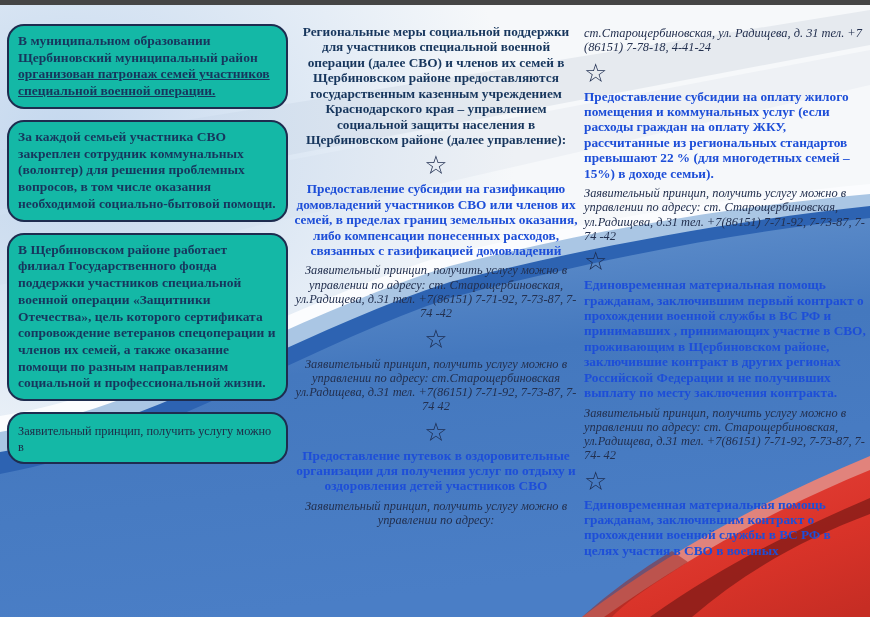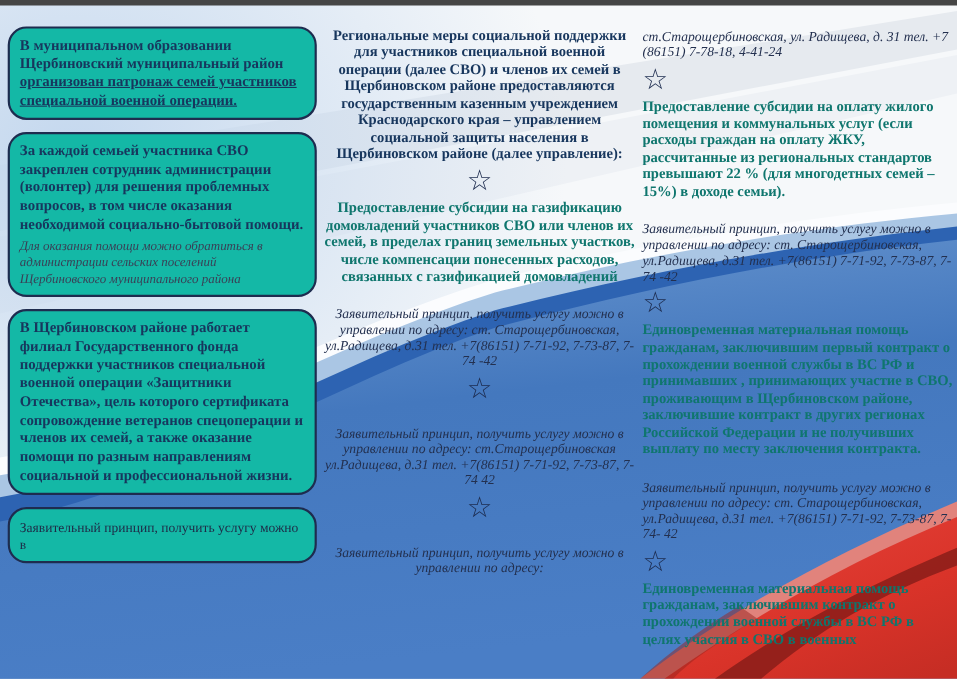--- a/index.html
+++ b/index.html
@@ -15,22 +15,22 @@
   .panel{background:#14b8a6;border:2px solid #1e2c4f;border-radius:17px;padding:7px 9px;text-align:left;}
   .panel-title{font-weight:bold;color:#17365d;font-size:13.5px;line-height:1.24;}
   .panel-note{font-style:italic;color:#3a3f55;font-size:11.8px;line-height:1.28;margin-top:3px;}
   .panel-note-lead{color:#1f2a46;font-size:12.3px;line-height:1.26;margin-top:3px;}
   .u{text-decoration:underline;}
 
   
   .col-mid{position:absolute;left:293px;top:24px;width:286px;text-align:center;}
   .col-right{position:absolute;left:584px;top:26px;width:282px;text-align:left;}
   .intro{font-weight:bold;color:#17365d;font-size:13.3px;line-height:1.16;}
-  .item-title{font-weight:bold;color:#0f766e;font-size:13.3px;line-height:1.16;}
-  .note{font-style:italic;color:#23304f;font-size:12.4px;line-height:1.15;margin-top:20px;}
+  .item-title{font-weight:bold;color:#1d4ed8;font-size:13.3px;line-height:1.16;}
+  .note{font-style:italic;color:#23304f;font-size:12.4px;line-height:1.15;margin-top:5px;}
   .star{color:#1c2b4e;font-size:26px;line-height:1;margin:5px 0 3px;font-family:"DejaVu Sans", sans-serif;}
 </style>
 </head>
 <body>
 
 <svg class="bg" width="870" height="617" viewBox="0 0 870 617" preserveAspectRatio="none" aria-hidden="true">
   <defs>
     <linearGradient id="gBlue" x1="0" y1="0" x2="0.25" y2="1">
       <stop offset="0" stop-color="#6f9bd2"></stop>
       <stop offset="0.45" stop-color="#4478be"></stop>
@@ -62,43 +62,43 @@
   <rect width="870" height="5" fill="#454545"></rect>
 </svg>
 
 <div class="content">
 
   <div class="col-left">
     <div class="panel">
       <div class="panel-title"><span>В муниципальном образовании Щербиновский муниципальный район</span> <span class="u">организован патронаж семей участников специальной военной операции.</span></div>
     </div>
     <div class="panel">
-      <div class="panel-title">За каждой семьей участника СВО закреплен сотрудник администрации (волонтер) для решения проблемных вопросов, в том числе оказания необходимой социально-бытовой помощи.</div>
-      <div class="panel-note">Для оказания помощи можно обратиться в администрации сельских поселений Щербиновского муниципального района</div>
+      <div class="panel-title">За каждой семьей участника СВО закреплен сотрудник коммунальных (волонтер) для решения проблемных вопросов, в том числе оказания необходимой социально-бытовой помощи.</div>
     </div>
     <div class="panel">
       <div class="panel-title">В Щербиновском  районе работает филиал Государственного фонда поддержки участников специальной военной операции «Защитники Отечества», цель которого сертификата сопровождение ветеранов спецоперации и членов их семей, а также оказание помощи по разным направлениям социальной и профессиональной жизни.</div>
     </div>
     <div class="panel">
       <div class="panel-note-lead">Заявительный принцип, получить услугу можно в</div>
 
     </div>
   </div>
 
   <div class="col-mid">
     <div class="intro">Региональные меры социальной поддержки для участников специальной военной операции (далее СВО) и членов их семей в Щербиновском районе  предоставляются государственным казенным учреждением Краснодарского края – управлением социальной защиты населения в Щербиновском районе (далее управление):</div>
 
     <div class="star">☆</div>
-    <div class="item-title">Предоставление субсидии на газификацию домовладений участников СВО или членов их семей, в пределах границ земельных участков, числе компенсации понесенных расходов, связанных с газификацией домовладений</div>
+    <div class="item-title">Предоставление субсидии на газификацию домовладений участников СВО или членов их семей, в пределах границ земельных оказания, либо компенсации понесенных расходов, связанных с газификацией домовладений</div>
     <div class="note">Заявительный принцип, получить услугу можно в управлении по адресу: ст. Старощербиновская,  ул.Радищева,  д.31 тел. +7(86151) 7-71-92, 7-73-87, 7-74 -42</div>
 
     <div class="star">☆</div>
     <div class="note">Заявительный принцип, получить услугу можно в управлении по адресу: ст.Старощербиновская  ул.Радищева,  д.31 тел. +7(86151) 7-71-92, 7-73-87, 7-74 42</div>
 
     <div class="star">☆</div>
+    <div class="item-title">Предоставление путевок в оздоровительные организации для получения услуг по отдыху и оздоровления детей участников СВО</div>
     <div class="note">Заявительный принцип, получить услугу можно в управлении по адресу:</div>
   </div>
 
   <div class="col-right">
     <div class="note" style="margin-top:0;">ст.Старощербиновская,   ул. Радищева, д. 31 тел. +7 (86151) 7-78-18, 4-41-24</div>
 
     <div class="star">☆</div>
     <div class="item-title">Предоставление субсидии на оплату жилого помещения и коммунальных услуг (если расходы граждан на оплату ЖКУ, рассчитанные из региональных стандартов превышают 22 % (для многодетных семей – 15%) в доходе семьи).</div>
     <div class="note">Заявительный принцип, получить услугу можно в управлении по адресу: ст. Старощербиновская,  ул.Радищева,  д.31 тел. +7(86151) 7-71-92, 7-73-87, 7-74 -42</div>
 

